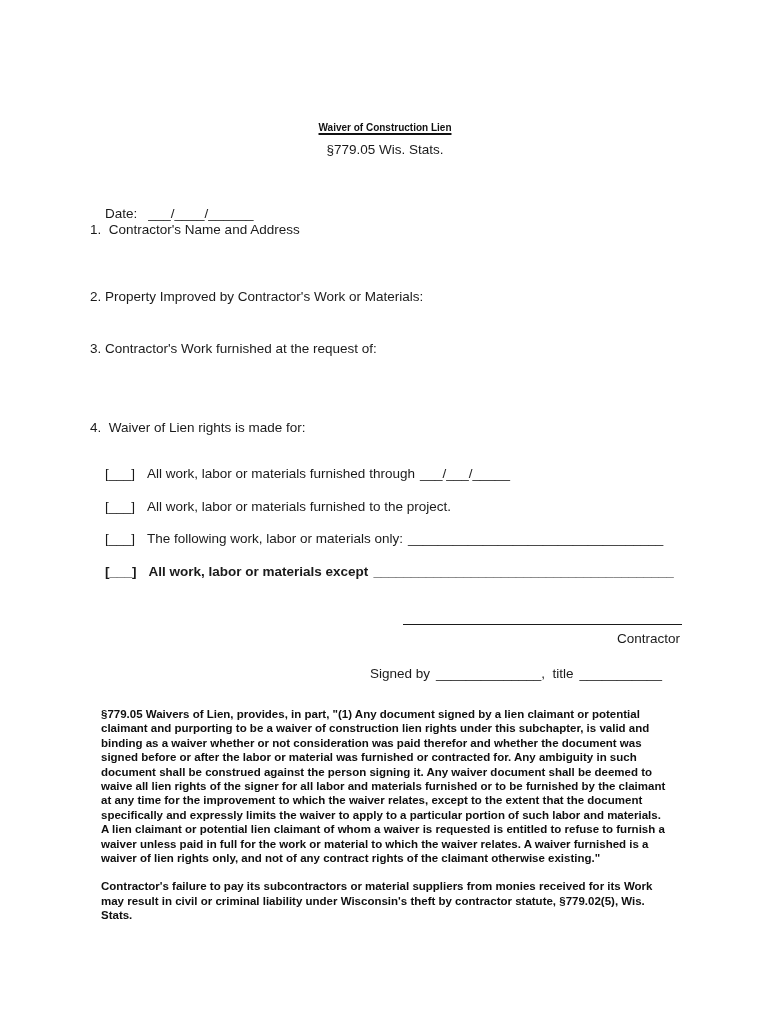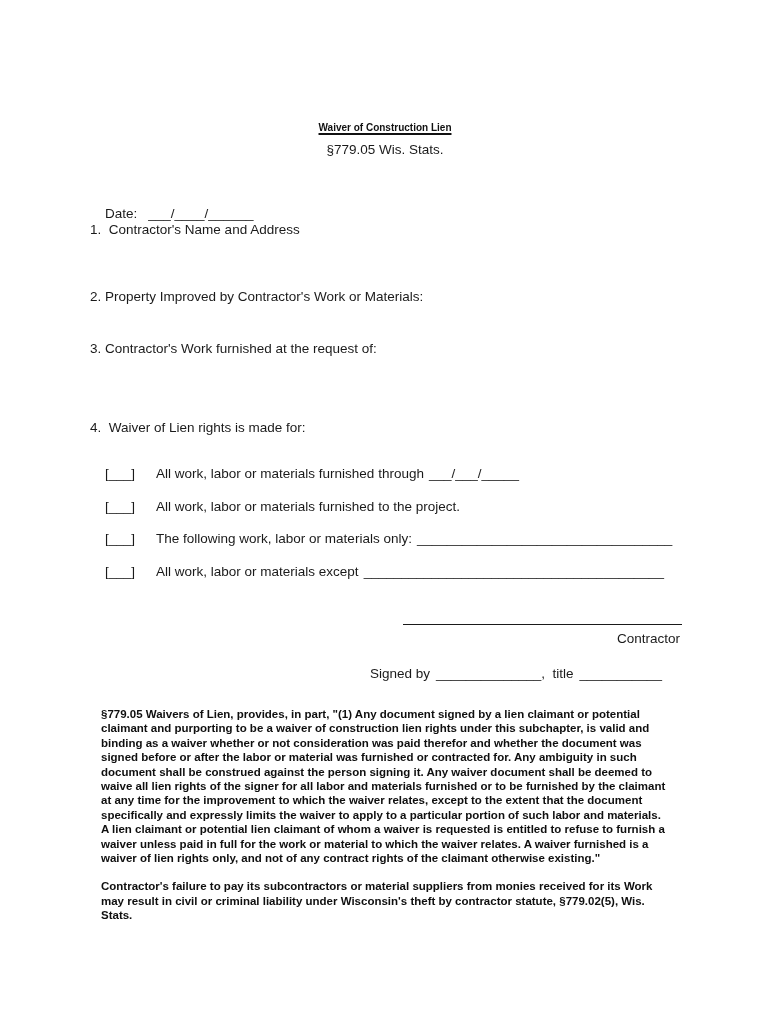--- a/index.html
+++ b/index.html
@@ -42,26 +42,26 @@
   }
   .left-col { left: 90px; }
   .date-row   { top: 190px; }
   .item-1 { top: 222px; }
   .item-2 { top: 289px; }
   .item-3 { top: 341px; }
   .item-4 { top: 420px; }
   .opt-1 { top: 450px; }
   .opt-2 { top: 483px; }
   .opt-3 { top: 515px; }
-  .opt-4 { top: 548px; }
+  .opt-4 { top: 548px; font-weight: bold; }
   .blank {
     letter-spacing: 0;
   }
   .date-row .blank { margin-left: 11px; }
-  .opt-label { margin-left: 21px; }
+  .opt-label { margin-left: 12px; }
   .opt-blank { margin-left: 5px; }
   .sig-rule {
     position: absolute;
     top: 624px;
     left: 403px;
     width: 279px;
     border-top: 1.5px solid #1a1a1a;
     height: 0;
   }
   .contractor-label {

